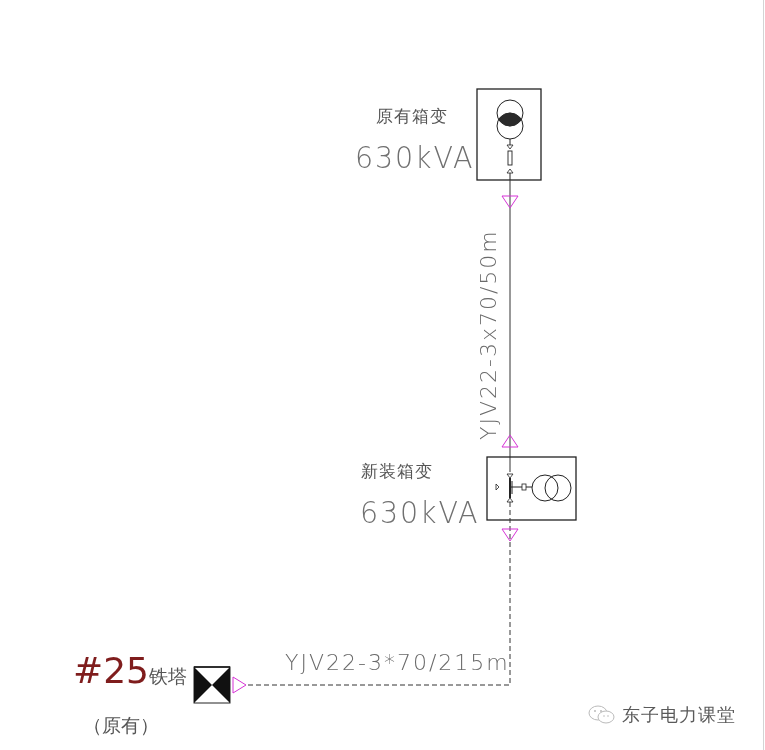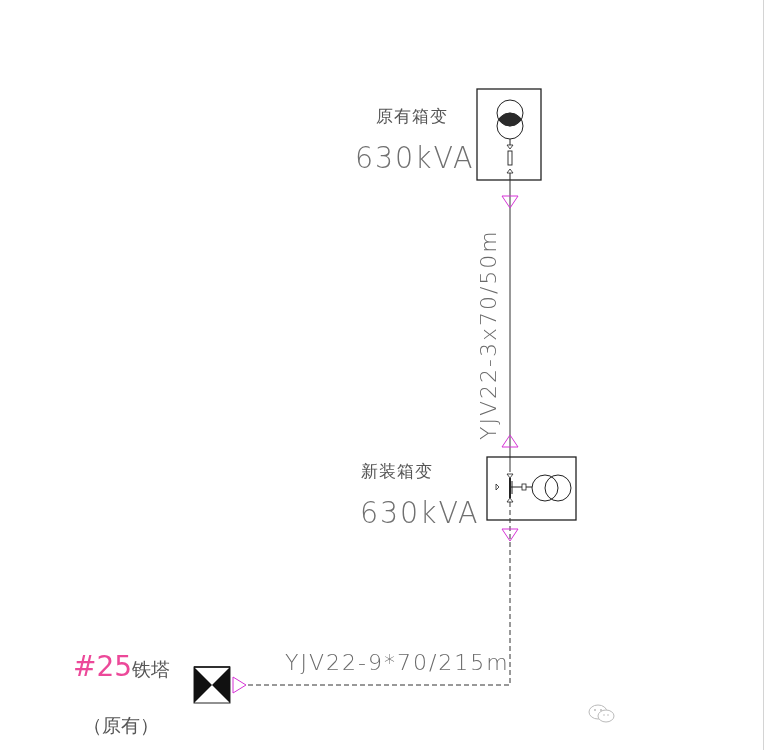--- a/index.html
+++ b/index.html
@@ -3,21 +3,21 @@
   <meta charset="utf-8">
   <style>
     html, body { margin: 0; padding: 0; background: #ffffff; }
     body { width: 765px; height: 750px; position: relative; overflow: hidden; font-family: "DejaVu Sans", sans-serif; }
     #canvas { position: absolute; left: 0; top: 0; width: 765px; height: 750px; }
     .label { position: absolute; color: #6e6e6e; white-space: nowrap; line-height: 1; }
     .cn { font-family: "DejaVu Serif", serif; font-size: 17px; color: #555; letter-spacing: 1px; }
     .rating { font-family: "DejaVu Sans", sans-serif; font-size: 30px; font-weight: 200; color: #707070; letter-spacing: 2px; transform: scaleX(0.95); transform-origin: left; }
     .cable { font-family: "DejaVu Sans", sans-serif; font-size: 22px; color: #6a6a6a; letter-spacing: 2px; font-weight: 200; }
     .cable-v { transform: rotate(-90deg); transform-origin: left top; }
-    .tower-id { font-family: "DejaVu Sans", sans-serif; font-size: 28px; color: #ec4899; }
+    .tower-id { font-family: "DejaVu Sans", sans-serif; font-size: 36px; color: #7f1d1d; }
     .tower-cn { font-family: Liberation Serif, serif; font-size: 19px; color: #555; }
     .watermark { position: absolute; left: 588px; top: 703px; display: flex; align-items: center; gap: 6px; color: #555; }
     .watermark span.txt { font-family: "DejaVu Sans", sans-serif; font-size: 18px; letter-spacing: 1px; color: #5a5a5a; }
     .edge-line { position: absolute; left: 763px; top: 0; width: 1px; height: 750px; background: #d4d4d4; }
   </style>
 </head>
 <body>
 
 <svg id="canvas" viewBox="0 0 765 750" xmlns="http://www.w3.org/2000/svg">
 
@@ -75,32 +75,33 @@
 </svg>
 
 <div class="label cn" style="left:376px; top:108px;">原有箱变</div>
 <div class="label rating" style="left:355px; top:143px;">630kVA</div>
 
 <div class="label cable cable-v" style="left:478px; top:440px;">YJV22-3x70/50m</div>
 
 <div class="label cn" style="left:361px; top:463px;">新装箱变</div>
 <div class="label rating" style="left:360px; top:498px;">630kVA</div>
 
-<div class="label cable" style="left:285px; top:652px;">YJV22-9*70/215m</div>
+<div class="label cable" style="left:285px; top:652px;">YJV22-3*70/215m</div>
 
 <div class="label" style="left:73px; top:653px; display:flex; align-items:baseline;">
   <span class="tower-id">#25</span>
   <span class="tower-cn">铁塔</span>
 </div>
 <div class="label tower-cn" style="left:83px; top:716px;">（原有）</div>
 
 <div class="watermark">
   <svg width="28" height="22" viewBox="0 0 28 22">
     <ellipse cx="10" cy="9" rx="9" ry="7" fill="none" stroke="#bbb" stroke-width="1"></ellipse>
     <ellipse cx="18" cy="13" rx="8" ry="6" fill="#fff" stroke="#bbb" stroke-width="1"></ellipse>
     <circle cx="7" cy="7" r="1" fill="#bbb"></circle>
     <circle cx="13" cy="7" r="1" fill="#bbb"></circle>
     <circle cx="16" cy="12" r="0.8" fill="#bbb"></circle>
     <circle cx="20" cy="12" r="0.8" fill="#bbb"></circle>
   </svg>
+  <span class="txt">东子电力课堂</span>
 </div>
 
 <div class="edge-line"></div>
 
 </body></html>

